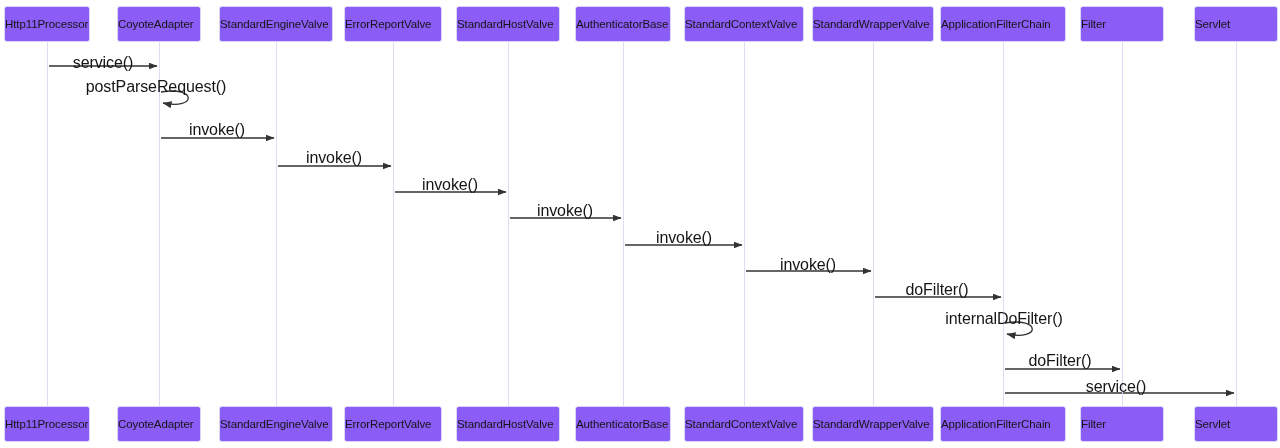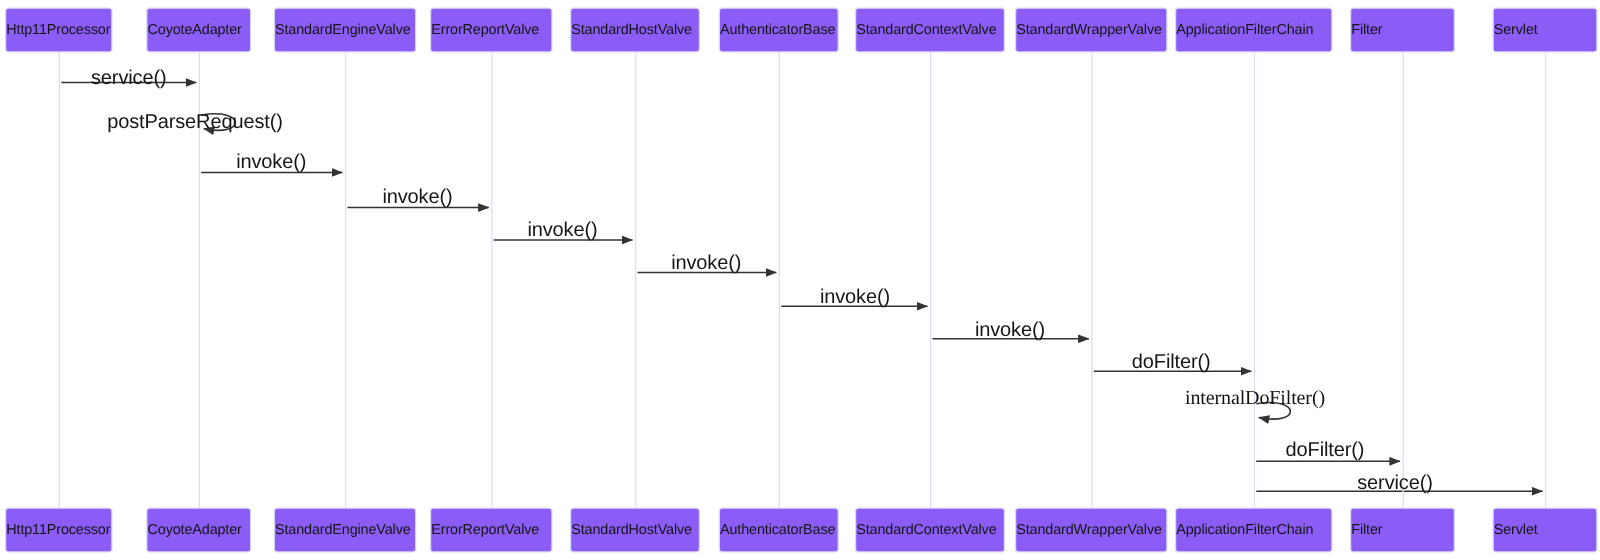--- a/index.html
+++ b/index.html
@@ -160,26 +160,26 @@
       </div>
       <div class="actor-box" style="left: 1080px; top: 406px; width: 84px; height: 36px;">
         <span>Filter</span>
       </div>
       <div class="actor-box" style="left: 1194px; top: 406px; width: 84px; height: 36px;">
         <span>Servlet</span>
       </div>
     </div>
   <div id="labels">
       <div class="msg-label" style="left: 103px; top: 54px;">service()</div>
-      <div class="msg-label" style="left: 156px; top: 89px;">postParseRequest()</div>
+      <div class="msg-label" style="left: 156px; top: 78px;">postParseRequest()</div>
       <div class="msg-label" style="left: 217px; top: 121px;">invoke()</div>
       <div class="msg-label" style="left: 334px; top: 149px;">invoke()</div>
       <div class="msg-label" style="left: 450px; top: 176px;">invoke()</div>
       <div class="msg-label" style="left: 565px; top: 202px;">invoke()</div>
       <div class="msg-label" style="left: 684px; top: 229px;">invoke()</div>
       <div class="msg-label" style="left: 808px; top: 256px;">invoke()</div>
       <div class="msg-label" style="left: 937px; top: 281px;">doFilter()</div>
-      <div class="msg-label" style="left: 1004px; top: 310px; font-family: Liberation Serif, serif;">internalDoFilter()</div>
+      <div class="msg-label" style="left: 1004px; top: 310px;">internalDoFilter()</div>
       <div class="msg-label" style="left: 1060px; top: 352px;">doFilter()</div>
       <div class="msg-label" style="left: 1116px; top: 378px;">service()</div>
     </div>
 
 </div>
 
 </body></html>

